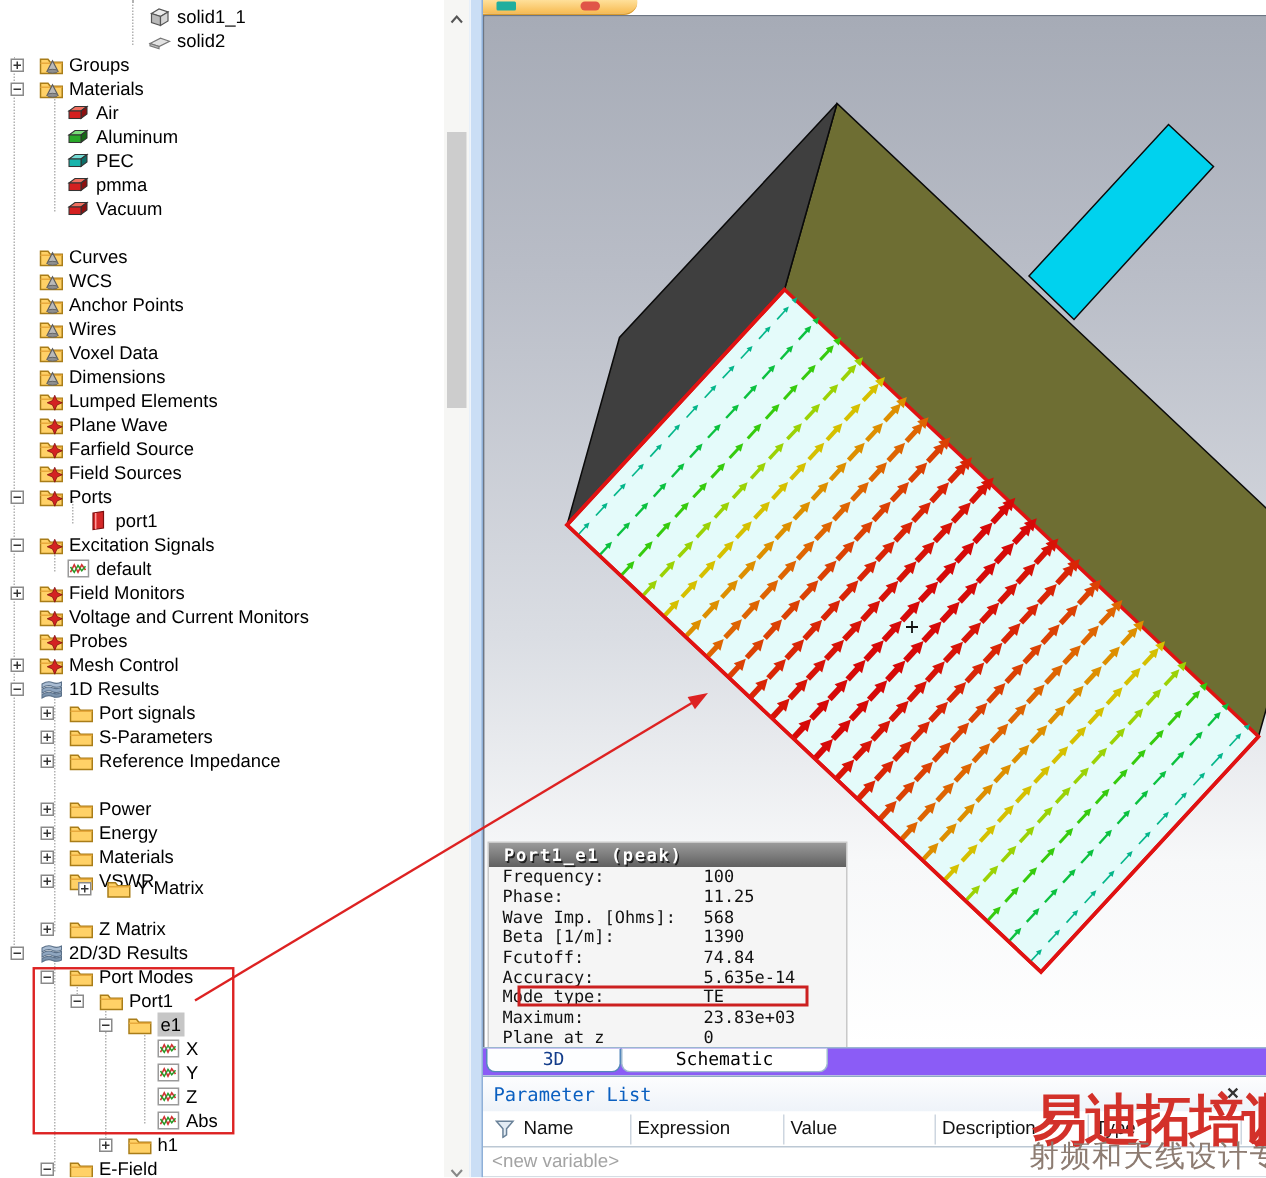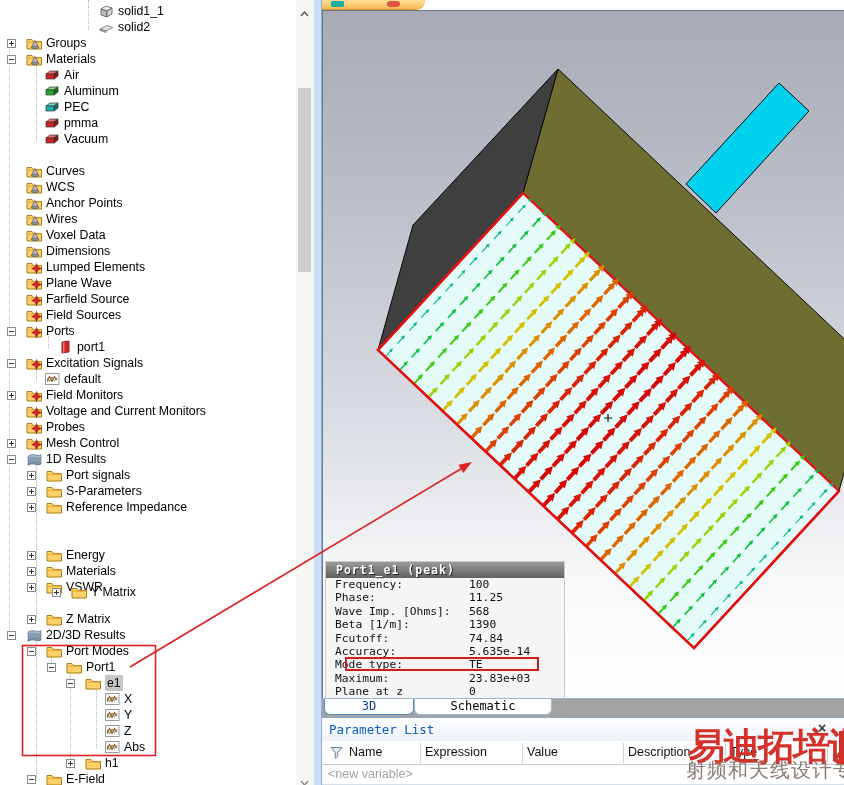--- a/index.html
+++ b/index.html
@@ -37,21 +37,21 @@
            background:#f5f5f5;border:1px solid #c9c9c9;box-sizing:border-box;
            font-family:"DejaVu Sans Mono",monospace;}
   #infobox .hdr{height:16px;line-height:16px;background:linear-gradient(#9a9a9a,#606060);
                 color:#fff;font-weight:bold;font-size:11.5px;letter-spacing:1px;padding-left:10px;
                 text-shadow:1px 1px 0 #222;}
   .ibrow{position:relative;height:13.4px;line-height:13.4px;font-size:11.3px;color:#111;white-space:nowrap;}
   .ibrow .il{position:absolute;left:9px;}
   .ibrow .iv{position:absolute;left:143px;}
   #modebox{position:absolute;left:19px;top:95px;width:194px;height:14px;border:2px solid #cc2020;box-sizing:border-box;}
   
-  #bottombar{position:absolute;left:322px;top:698px;width:522px;height:19px;background:#a3a3a3;border-top:1px solid #9ab6d0;box-sizing:border-box;}
+  #bottombar{position:absolute;left:322px;top:698px;width:522px;height:19px;background:#8b5cf6;border-top:1px solid #9ab6d0;box-sizing:border-box;}
   .btab{position:absolute;top:0;height:16px;line-height:15px;text-align:center;background:#fff;
         font-family:"DejaVu Sans Mono",monospace;font-size:12px;border:1px solid #9db8cf;border-top:none;
         border-radius:0 0 6px 6px;box-sizing:border-box;}
   .btab.active{border-color:#5588bb;color:#123c8a;background:#fdfeff;}
   
   #paramlist{position:absolute;left:322px;top:717px;width:522px;height:68px;background:#fff;
              border-top:1px solid #8ca8c4;box-sizing:border-box;}
   #ptitle{position:absolute;left:0;top:0;width:100%;height:23px;background:linear-gradient(#fdfdfe,#eef3f9);
           color:#0a5fc0;font-family:"DejaVu Sans Mono",monospace;font-size:12.5px;line-height:23px;padding-left:7px;box-sizing:border-box;}
   #pclose{position:absolute;right:14px;top:2px;width:16px;height:16px;color:#333;font-size:14px;font-weight:bold;
@@ -348,20 +348,28 @@
           </svg></span>
         <span class="lbl" style="left:66px">S-Parameters</span>
       </div>
       <div class="trow" style="top: 499px;">
         <span class="exp plus" style="left:27px"></span>
         <span class="ticon" style="left:46px"><svg width="17" height="14">
             <path d="M1,3.5 h5 l1.5,2 h8 v7.5 h-14.5 z" fill="#ffd167" stroke="#a97d18"></path>
             <path d="M1,6.2 h14.5" stroke="#e8a93c"></path>
           </svg></span>
         <span class="lbl" style="left:66px">Reference Impedance</span>
+      </div>
+      <div class="trow" style="top: 531px;">
+        <span class="exp plus" style="left:27px"></span>
+        <span class="ticon" style="left:46px"><svg width="17" height="14">
+            <path d="M1,3.5 h5 l1.5,2 h8 v7.5 h-14.5 z" fill="#ffd167" stroke="#a97d18"></path>
+            <path d="M1,6.2 h14.5" stroke="#e8a93c"></path>
+          </svg></span>
+        <span class="lbl" style="left:66px">Power</span>
       </div>
       <div class="trow" style="top: 547px;">
         <span class="exp plus" style="left:27px"></span>
         <span class="ticon" style="left:46px"><svg width="17" height="14">
             <path d="M1,3.5 h5 l1.5,2 h8 v7.5 h-14.5 z" fill="#ffd167" stroke="#a97d18"></path>
             <path d="M1,6.2 h14.5" stroke="#e8a93c"></path>
           </svg></span>
         <span class="lbl" style="left:66px">Energy</span>
       </div>
       <div class="trow" style="top: 563px;">

